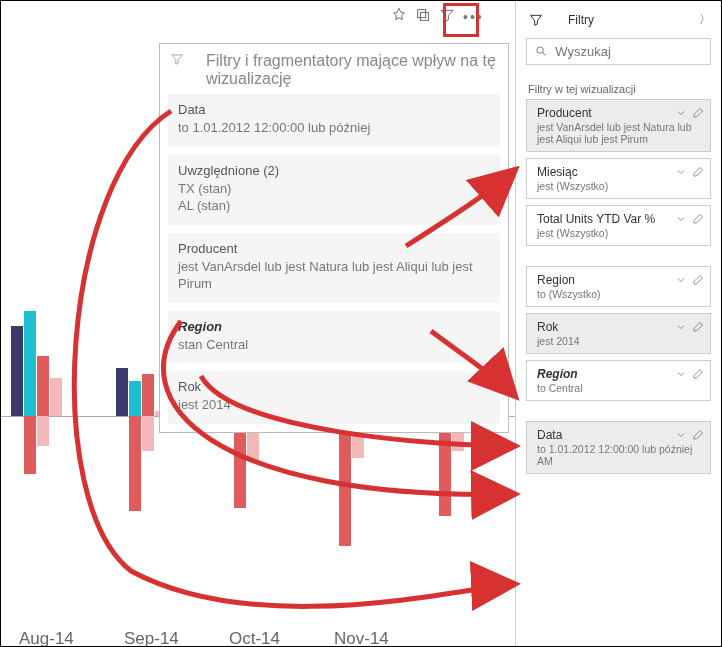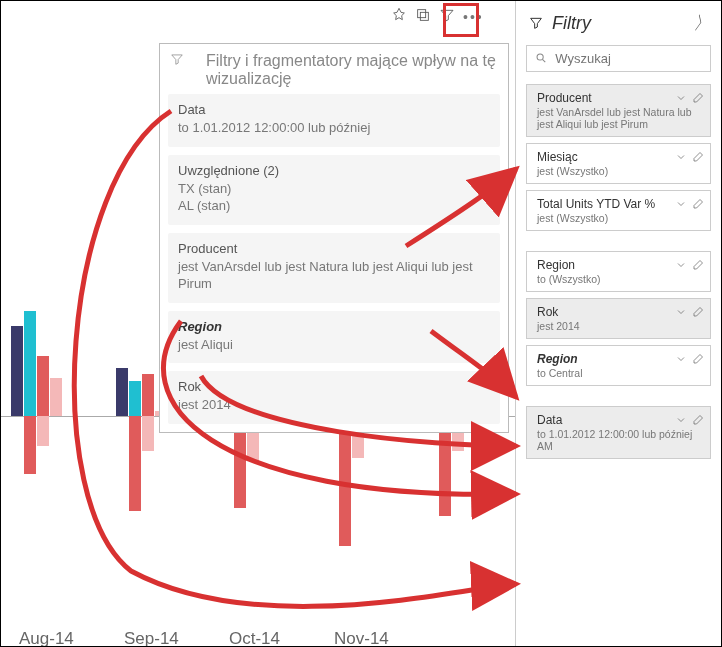--- a/index.html
+++ b/index.html
@@ -23,21 +23,21 @@
   .tooltip { position:absolute; left:158px; top:42px; width:350px; border:1px solid #bbb; background:#fff; padding:6px 6px 8px 6px; }
   .tt-head { display:flex; gap:22px; color:#888; font-size:16px; padding:2px 4px 6px 4px;}
   .tt-head svg{width:14px;height:14px;stroke:#888;fill:none;stroke-width:1.3;flex:0 0 14px;}
   .tt-card { background:#f5f5f5; border-radius:2px; padding:8px 10px 10px 10px; margin:0 2px 8px 2px; color:#444;}
   .tt-card:last-child{margin-bottom:0;}
   .tt-title { font-size:13px; color:#555; margin-bottom:2px;}
   .tt-sub { font-size:13px; color:#777; line-height:1.35;}
   .tt-bold .tt-title { font-weight:700; font-style:italic; color:#333;}
   
   .panel { position:absolute; right:0; top:0; width:206px; height:647px; border-left:1px solid #ccc; background:#fff; display:flex; flex-direction:column;}
-  .panel-head { display:flex; align-items:center; gap:8px; padding:10px 10px 6px 12px; font-size:18px; color:#333;font-style:italic;}
+  .panel-head { display:flex; align-items:center; gap:24px; padding:10px 10px 6px 12px; font-size:12px; color:#333;}
   .panel-head .chev { margin-left:auto; color:#555;}
   .search { margin:4px 10px 12px 10px; border:1px solid #ccc; display:flex; align-items:flex-start; padding:5px 8px; gap:8px;}
   .search input { border:none; outline:none; font-size:13px; width:100%; color:#666;}
   .section-label { font-size:11px; color:#666; padding:6px 12px 4px 12px;}
   .fcard { border:1px solid #ccc; margin:0 10px 6px 10px; padding:6px 8px 6px 10px; position:relative;}
   .fcard.shaded{background:#ececec;}
   .fcard .ftitle{font-size:12px; color:#333;}
   .fcard .fsub{font-size:10.5px; color:#777; padding-top:1px;}
   .fcard .fctl{position:absolute; right:6px; top:5px; display:flex; gap:5px; color:#555;}
   .fcard .fctl svg{width:12px;height:12px;stroke:#555;fill:none;stroke-width:1.3;}
@@ -144,21 +144,21 @@
         <div class="tt-title">Uwzględnione (2)</div>
         <div class="tt-sub" style="white-space: pre-line;">TX (stan)
 AL (stan)</div>
       </div>
       <div class="tt-card">
         <div class="tt-title">Producent</div>
         <div class="tt-sub" style="white-space: pre-line;">jest VanArsdel lub jest Natura lub jest Aliqui lub jest Pirum</div>
       </div>
       <div class="tt-card tt-bold">
         <div class="tt-title">Region</div>
-        <div class="tt-sub" style="white-space: pre-line;">jest Aliqui</div>
+        <div class="tt-sub" style="white-space: pre-line;">stan Central</div>
       </div>
       <div class="tt-card">
         <div class="tt-title">Rok</div>
         <div class="tt-sub" style="white-space: pre-line;">jest 2014</div>
       </div>
     </div>
 </div>
 
 <div class="panel">
   <div class="panel-head">
@@ -169,20 +169,21 @@
     <span class="chev">〉</span>
   </div>
   <div class="search">
     <svg width="14" height="14" viewBox="0 0 24 24" fill="none" stroke="#888" stroke-width="2">
         <circle cx="10" cy="10" r="6"></circle>
         <line x1="15" y1="15" x2="20" y2="20"></line>
       </svg>
     <input type="text" placeholder="Wyszukaj" style="">
   </div>
 
+  <div class="section-label">Filtry w tej wizualizacji</div>
   <div id="viz-filters">
       <div class="fcard shaded">
         <div class="ftitle">Producent</div>
         <div class="fsub">jest VanArsdel lub jest Natura lub jest Aliqui lub jest Pirum</div>
         <div class="fctl">
           <span><svg viewBox="0 0 24 24">
               <polyline points="6 9 12 15 18 9"></polyline>
             </svg></span>
           <span><svg viewBox="0 0 24 24">
               <path d="M16 3l5 5-12 12H4v-5z"></path>

